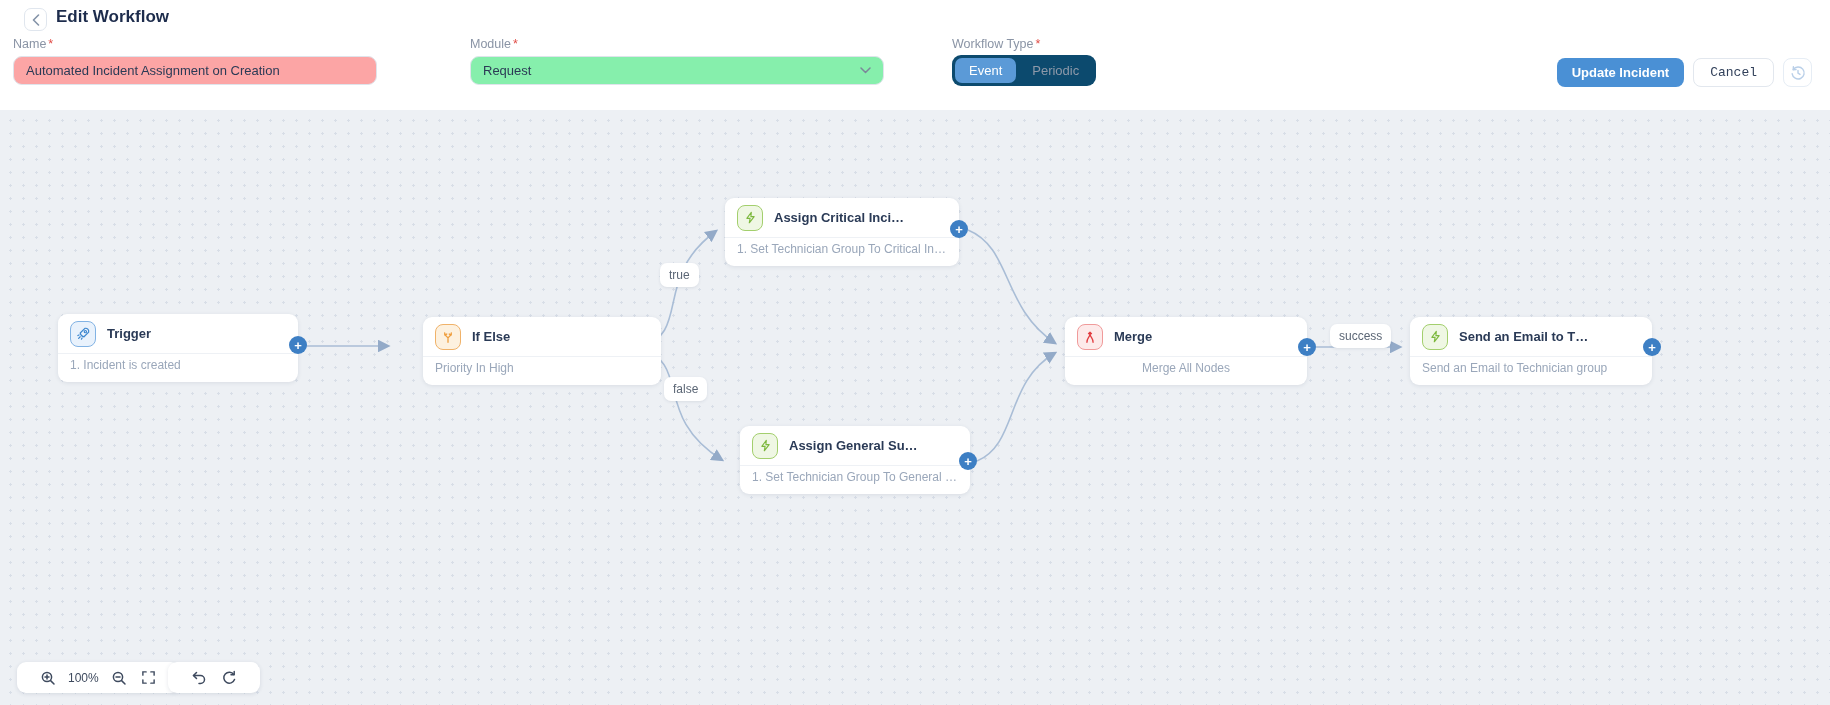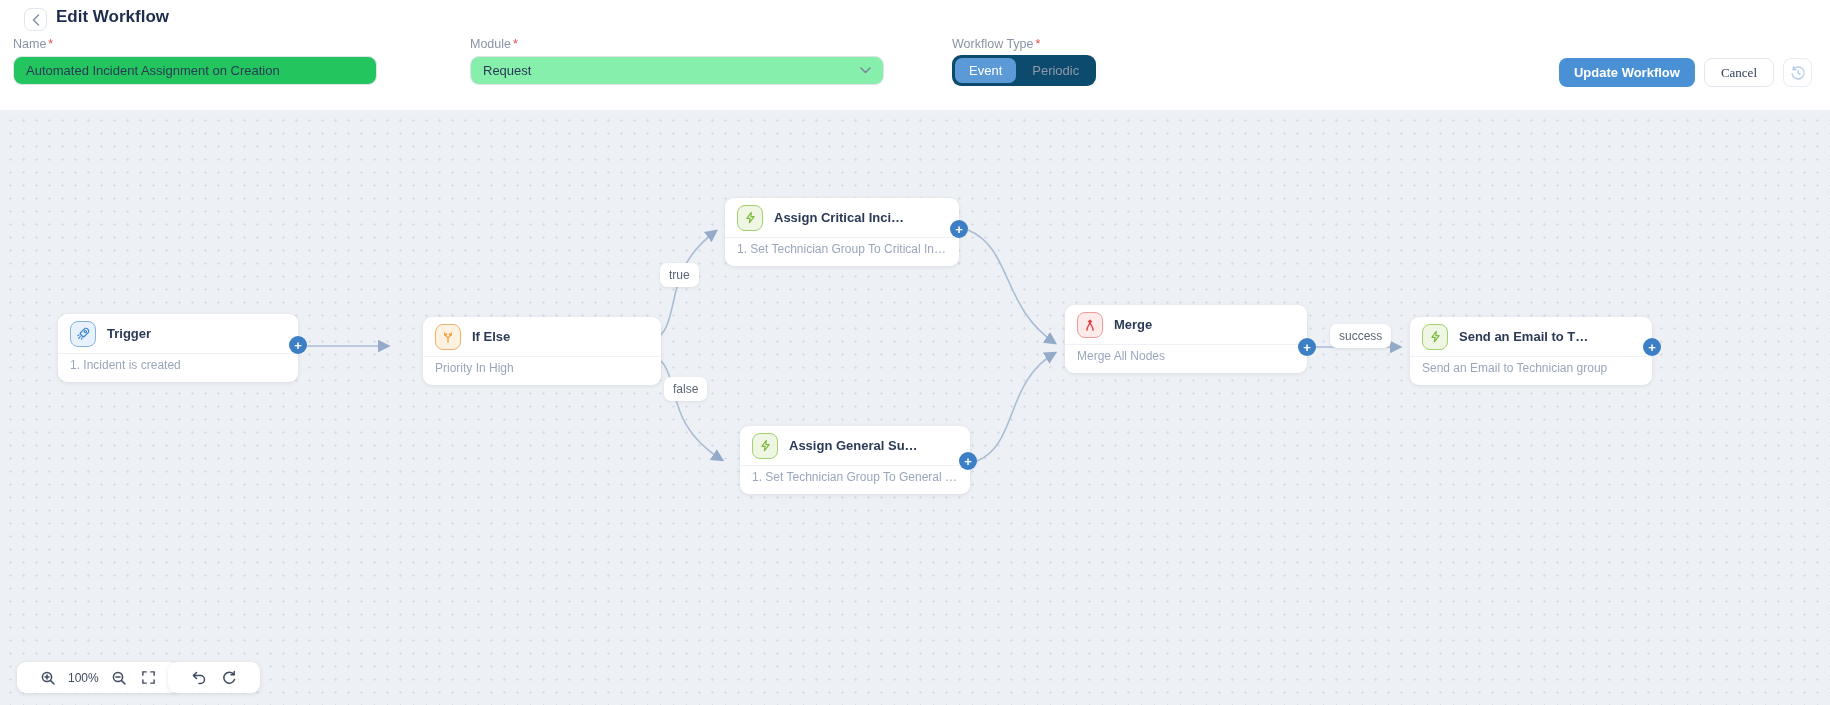--- a/index.html
+++ b/index.html
@@ -11,41 +11,41 @@
   .back-btn { position:absolute; left:24px; top:8px; width:23px; height:23px;
     border:1px solid #e0e6ee; border-radius:7px; background:#fff; color:#8493a8;
     font-size:13px; display:flex; align-items:center; justify-content:center; cursor:pointer; }
   .page-title { position:absolute; left:56px; top:7px; font-size:17px; font-weight:700; color:#1d2c4c; }
 
   .field-label { position:absolute; top:37px; font-size:12.5px; color:#8a94a5; }
   .req { color:#e04b45; margin-left:2px; }
   .lbl-name { left:13px; } .lbl-module { left:470px; } .lbl-wtype { left:952px; }
 
   .text-input { position:absolute; left:13px; top:56px; width:364px; height:29px;
-    border:1px solid #dfe4eb; border-radius:9px; background:#22c55e; color:#2b3a55;
+    border:1px solid #dfe4eb; border-radius:9px; background:#fca5a5; color:#2b3a55;
     font-size:13px; padding:0 12px; font-family:"Liberation Sans", sans-serif; outline:none; }
   .select-box { position:absolute; left:470px; top:56px; width:414px; height:29px;
     border:1px solid #dfe4eb; border-radius:9px; background:#86efac; color:#2b3a55;
     font-size:13px; padding:0 12px; display:flex; align-items:center;
     justify-content:space-between; cursor:pointer; }
   .select-box .chev { color:#7b8799; font-size:11px; }
 
   .segmented { position:absolute; left:952px; top:55px; height:31px; background:#0c4a6e;
     border-radius:9px; display:flex; align-items:center; padding:3px; gap:2px; }
   .seg-opt { height:25px; padding:0 14px; border-radius:7px; font-size:13px;
     display:flex; align-items:center; color:#8e99a9; cursor:pointer; }
   .seg-opt.active { background:#5b9ad7; color:#ffffff; }
 
   .actions { position:absolute; right:18px; top:58px; display:flex; gap:9px; align-items:center; }
   .btn-primary { height:29px; padding:0 15px; background:#4a90d5; color:#fff; border:none;
     border-radius:8px; font-size:13px; font-weight:600; cursor:pointer;
     font-family:"Liberation Sans", sans-serif; }
   .btn-secondary { height:29px; padding:0 16px; background:#fff; color:#31405a;
     border:1px solid #e2e7ee; border-radius:8px; font-size:13px; cursor:pointer;
-    font-family:Liberation Serif, serif; }
+    font-family:Liberation Mono, monospace; }
   .btn-icon { width:29px; height:29px; background:#fff; border:1px solid #e6edf5;
     border-radius:8px; display:flex; align-items:center; justify-content:center; cursor:pointer; }
 
   
   .canvas { position:relative; width:100%; height:595px; background:#edf0f4;
     background-image:radial-gradient(#d8dee7 1.2px, transparent 1.3px);
     background-size:13px 13px; background-position:4px 4px; }
   .edges { position:absolute; left:0; top:0; width:1830px; height:595px; }
 
   .node { position:absolute; width:240px; background:#ffffff; border-radius:9px;
@@ -104,21 +104,21 @@
     </span>
   </div>
 
   <div class="field-label lbl-wtype"><span>Workflow Type</span><span class="req">*</span></div>
   <div class="segmented">
     <div class="seg-opt active">Event</div>
     <div class="seg-opt">Periodic</div>
   </div>
 
   <div class="actions">
-    <button class="btn-primary">Update Workflow</button>
+    <button class="btn-primary">Update Incident</button>
     <button class="btn-secondary">Cancel</button>
     <button class="btn-icon">
       <svg width="16" height="16" viewBox="0 0 16 16">
         <path d="M3.2 4.6 A6 6 0 1 1 2.2 8.8" fill="none" stroke="#b9cfe8" stroke-width="1.4" stroke-linecap="round"></path>
         <path d="M3.4 1.8 L3.2 4.8 L6.1 4.6" fill="none" stroke="#b9cfe8" stroke-width="1.4" stroke-linecap="round" stroke-linejoin="round"></path>
         <path d="M8 5.4 V8.2 L10 9.4" fill="none" stroke="#b9cfe8" stroke-width="1.4" stroke-linecap="round"></path>
       </svg>
     </button>
   </div>
 </div>
@@ -189,21 +189,21 @@
         <svg width="13" height="13" viewBox="0 0 16 16">
             <path d="M9 1.5 L3.5 9 H7.5 L6.5 14.5 L12.5 7 H8.5 Z" fill="none" stroke="currentColor" stroke-width="1.4" stroke-linejoin="round"></path>
           </svg>
       </div>
       <div class="node-title">Assign General Su…</div>
     </div>
     <div class="node-sub">1. Set Technician Group To General Su…</div>
   </div>
   <div class="plus" style="left:959px; top:342px;">+</div>
 
-  <div class="node" style="left:1065px; top:195px; width:242px;">
+  <div class="node" style="left:1065px; top:207px; width:242px;text-align:center;">
     <div class="node-head">
       <div class="node-icon red">
         <svg width="14" height="14" viewBox="0 0 16 16" fill="none" stroke="currentColor" stroke-width="1.5" stroke-linecap="round" stroke-linejoin="round">
           <path d="M4.5 14 C4.5 9.5 7 9 8 5 M11.5 14 C11.5 9.5 9 9 8 5"></path>
           <path d="M8 5 V2.5 M8 2.5 L6.3 4.2 M8 2.5 L9.7 4.2"></path>
         </svg>
       </div>
       <div class="node-title">Merge</div>
     </div>
     <div class="node-sub">Merge All Nodes</div>

